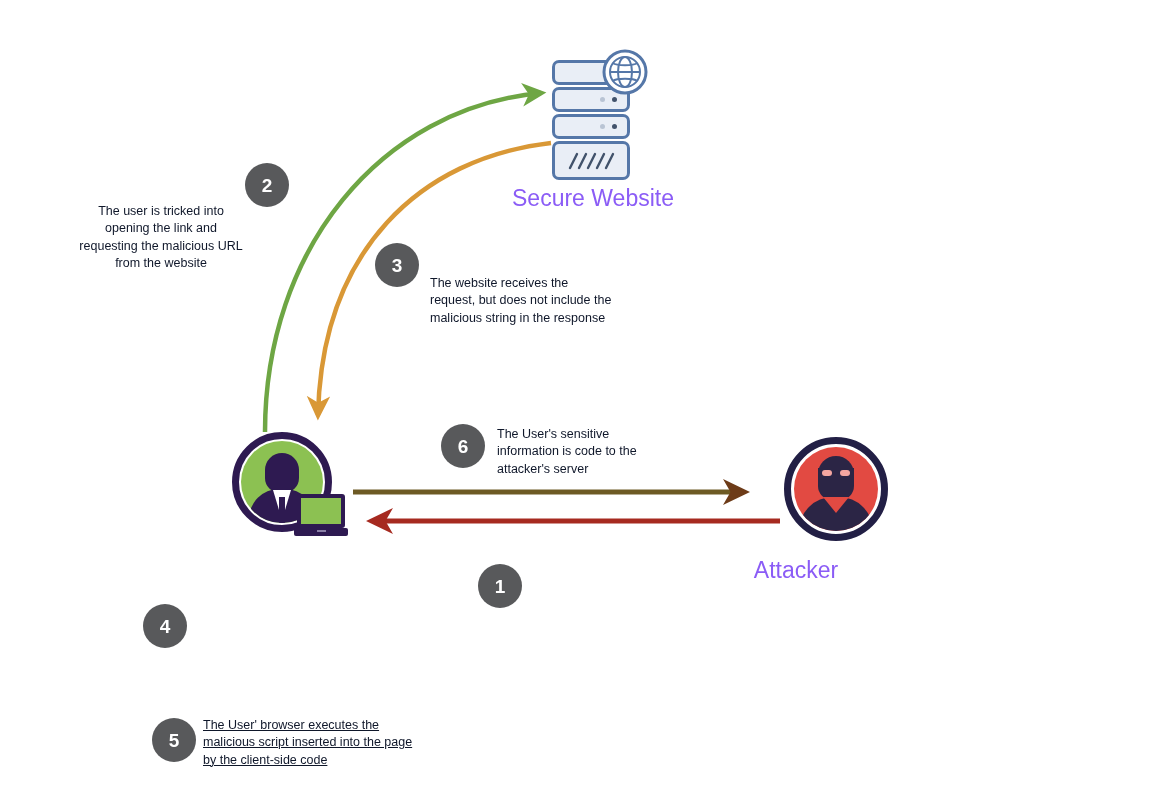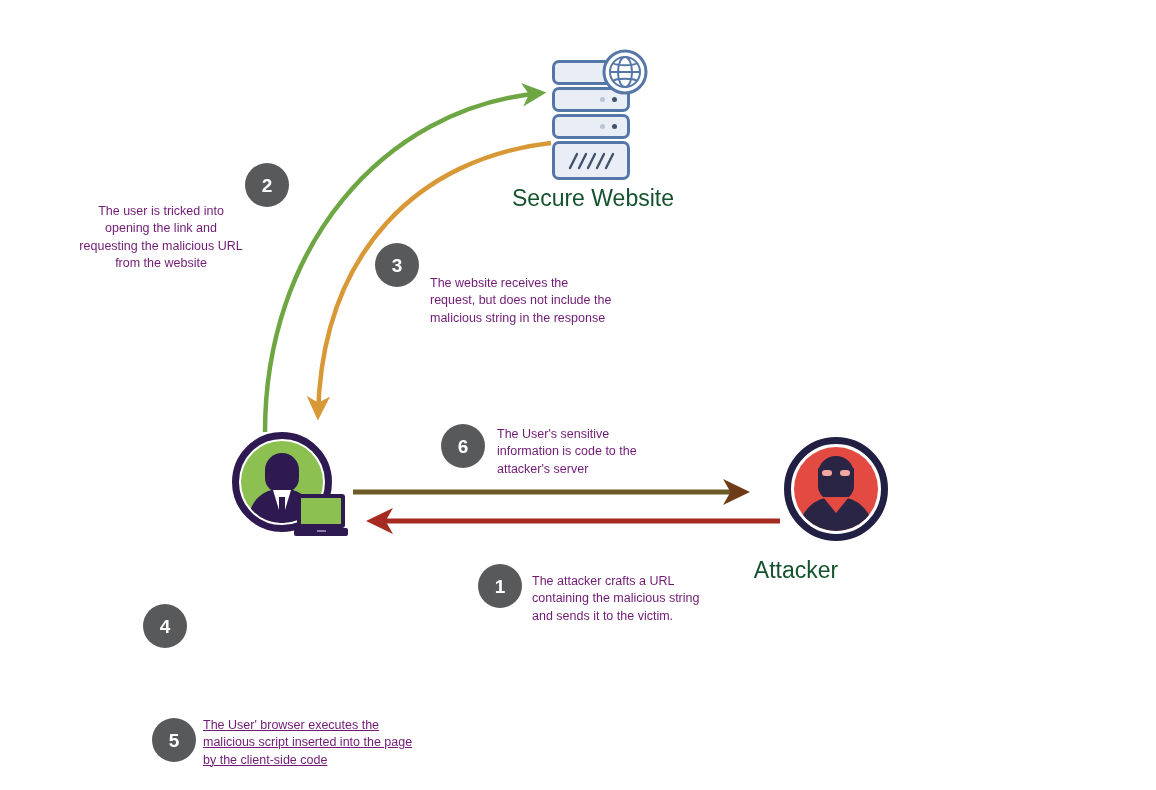--- a/index.html
+++ b/index.html
@@ -39,30 +39,30 @@
     font-weight: bold;
     display: flex;
     align-items: center;
     justify-content: center;
     line-height: 1;
   }
 
   
   .steptext {
     position: absolute;
-    color: #701a75;
+    color: #0f172a;
     font-size: 12.5px;
     line-height: 1.38;
   }
   .steptext.center { text-align: center; }
 
   
   .caption {
     position: absolute;
-    color: #14532d;
+    color: #8b5cf6;
     font-size: 23px;
     text-align: center;
     white-space: nowrap;
   }
 
   
   #server-node {
     position: absolute;
     left: 552px;
     top: 60px;
@@ -362,20 +362,19 @@
   <div class="badge" style="left:245px; top:163px;">2</div>
   <div class="steptext center" style="left:78px; top:203px; width:166px;">The user is tricked into opening the link and requesting the malicious URL from the website</div>
 
   <div class="badge" style="left:375px; top:243px;">3</div>
   <div class="steptext" style="left:430px; top:251px; width:186px;margin-top:24px;">The website receives the request, but does not include the malicious string in the response</div>
 
   <div class="badge" style="left:441px; top:424px;">6</div>
   <div class="steptext" style="left:497px; top:426px; width:166px;">The User's sensitive information is code to the attacker's server</div>
 
   <div class="badge" style="left:478px; top:564px;">1</div>
-  <div class="steptext" style="left:532px; top:573px; width:182px;">The attacker crafts a URL containing the malicious string and sends it to the victim.</div>
 
   <div class="badge" style="left:143px; top:604px;">4</div>
 
   <div class="badge" style="left:152px; top:718px;">5</div>
   <div class="steptext" style="left:203px; top:717px; width:222px;text-decoration:underline;">The User' browser executes the malicious script inserted into the page by the client-side code</div>
 
 </div>
 
 </body></html>

